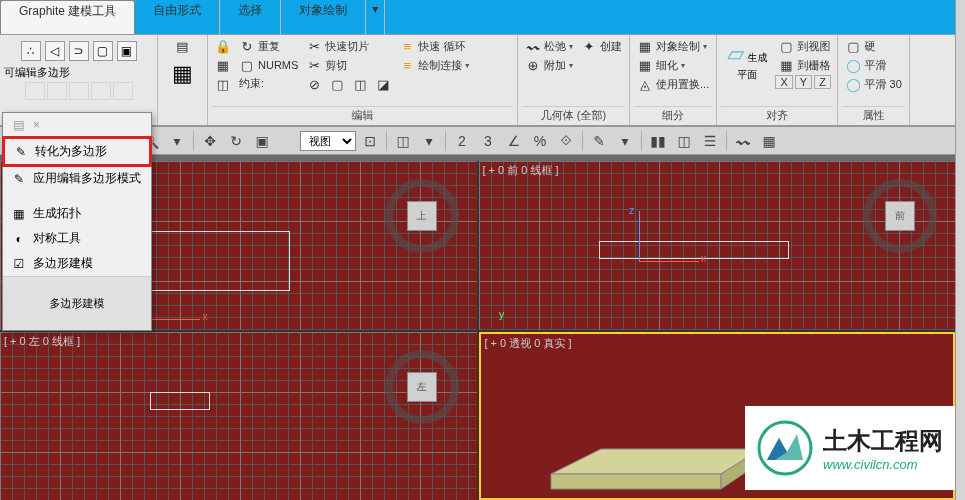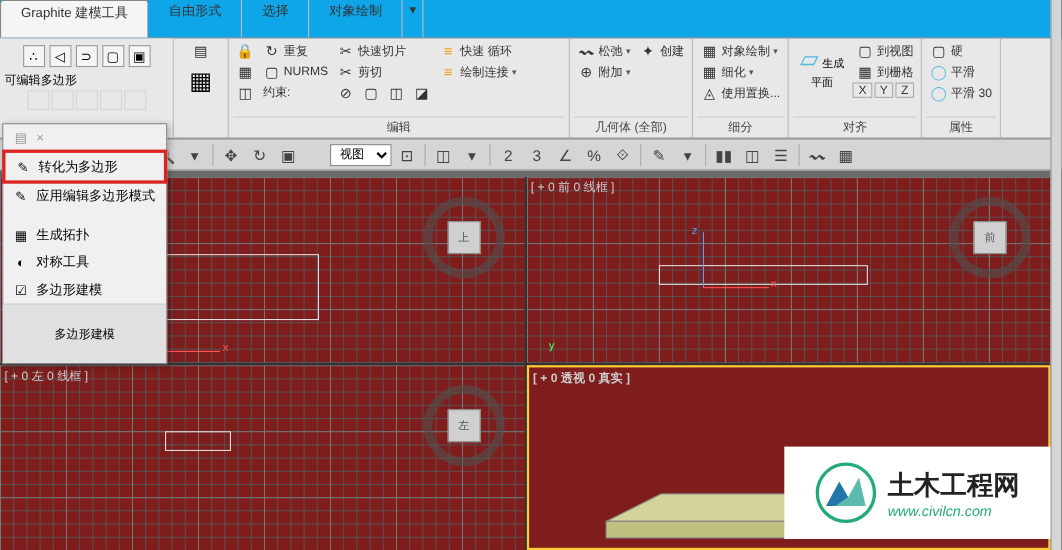--- a/index.html
+++ b/index.html
@@ -35,40 +35,40 @@
 
 .dropdown { position: absolute; left: 2px; top: 112px; width: 150px; background: #f0f0f0; border: 1px solid #888; box-shadow: 2px 2px 6px rgba(0,0,0,0.3); z-index: 100; }
 .dd-item { display: flex; align-items: center; gap: 6px; padding: 4px 8px; font-size: 12px; cursor: pointer; }
 .dd-item.disabled { color: #999; }
 .dd-item.highlight { border: 3px solid #d22; margin: -1px; }
 .dd-icon { width: 16px; height: 16px; display: flex; align-items: center; justify-content: center; }
 .dd-footer { text-align: center; border-top: 1px solid #ccc; padding: 19px; font-size: 11px; background: #e0e0e0; }
 
 .viewports { position: absolute; left: 0; top: 161px; right: 10px; bottom: 0; display: grid; grid-template: 1fr 1fr / 1fr 1fr; gap: 2px; background: #333; }
 .vp { background: #7f1d1d; position: relative; overflow: hidden; }
-.vp.active { border: 2px solid #ffcc33; font-weight: bold; }
+.vp.active { border: 2px solid #ffcc33; }
 .vp-label { position: absolute; top: 2px; left: 4px; color: #ccc; font-size: 11px; z-index: 5; }
 .grid-bg { position: absolute; inset: 0; background-image: linear-gradient(#777 1px, transparent 1px), linear-gradient(90deg, #777 1px, transparent 1px), linear-gradient(#555 1px, transparent 1px), linear-gradient(90deg, #555 1px, transparent 1px); background-size: 60px 60px, 60px 60px, 12px 12px, 12px 12px; }
 .axis { position: absolute; font-size: 10px; font-family: monospace; }
 .axis-x { color: #f55; }
 .axis-y { color: #5f5; }
 .axis-z { color: #59f; }
 .axis-line-h { position: absolute; height: 1px; }
 .axis-line-v { position: absolute; width: 1px; }
 
 .vcube { position: absolute; top: 30px; right: 30px; width: 50px; height: 50px; z-index: 6; }
 .vcube-ring { position: absolute; inset: -12px; border: 8px solid rgba(80,80,80,0.6); border-radius: 50%; }
 .vcube-face { position: absolute; inset: 10px; background: #d0d0d0; border: 1px solid #888; display: flex; align-items: center; justify-content: center; font-size: 10px; color: #555; }
 
 .wirebox { position: absolute; border: 1px solid #ddd; }
 .obj3d { position: absolute; }
 
 .rightstrip { position: absolute; right: 0; top: 0; bottom: 0; width: 10px; background: #d5d5d5; border-left: 1px solid #999; }
 
-.watermark { position: absolute; right: 10px; bottom: 10px; background: #fff; padding: 14px 28px; display: flex; align-items: center; gap: 10px; z-index: 50; }
+.watermark { position: absolute; right: 10px; bottom: 10px; background: #fff; padding: 14px 12px; display: flex; align-items: center; gap: 10px; z-index: 50; }
 .wm-logo { width: 56px; height: 56px; }
 .wm-text { display: flex; flex-direction: column; }
 .wm-cn { font-size: 24px; font-weight: bold; color: #222; }
 .wm-en { font-size: 13px; color: #2a7; font-style: italic; }
 </style>
 </head>
 <body>
 
 <div class="tabbar">
   <div class="tab active">Graphite 建模工具</div>

